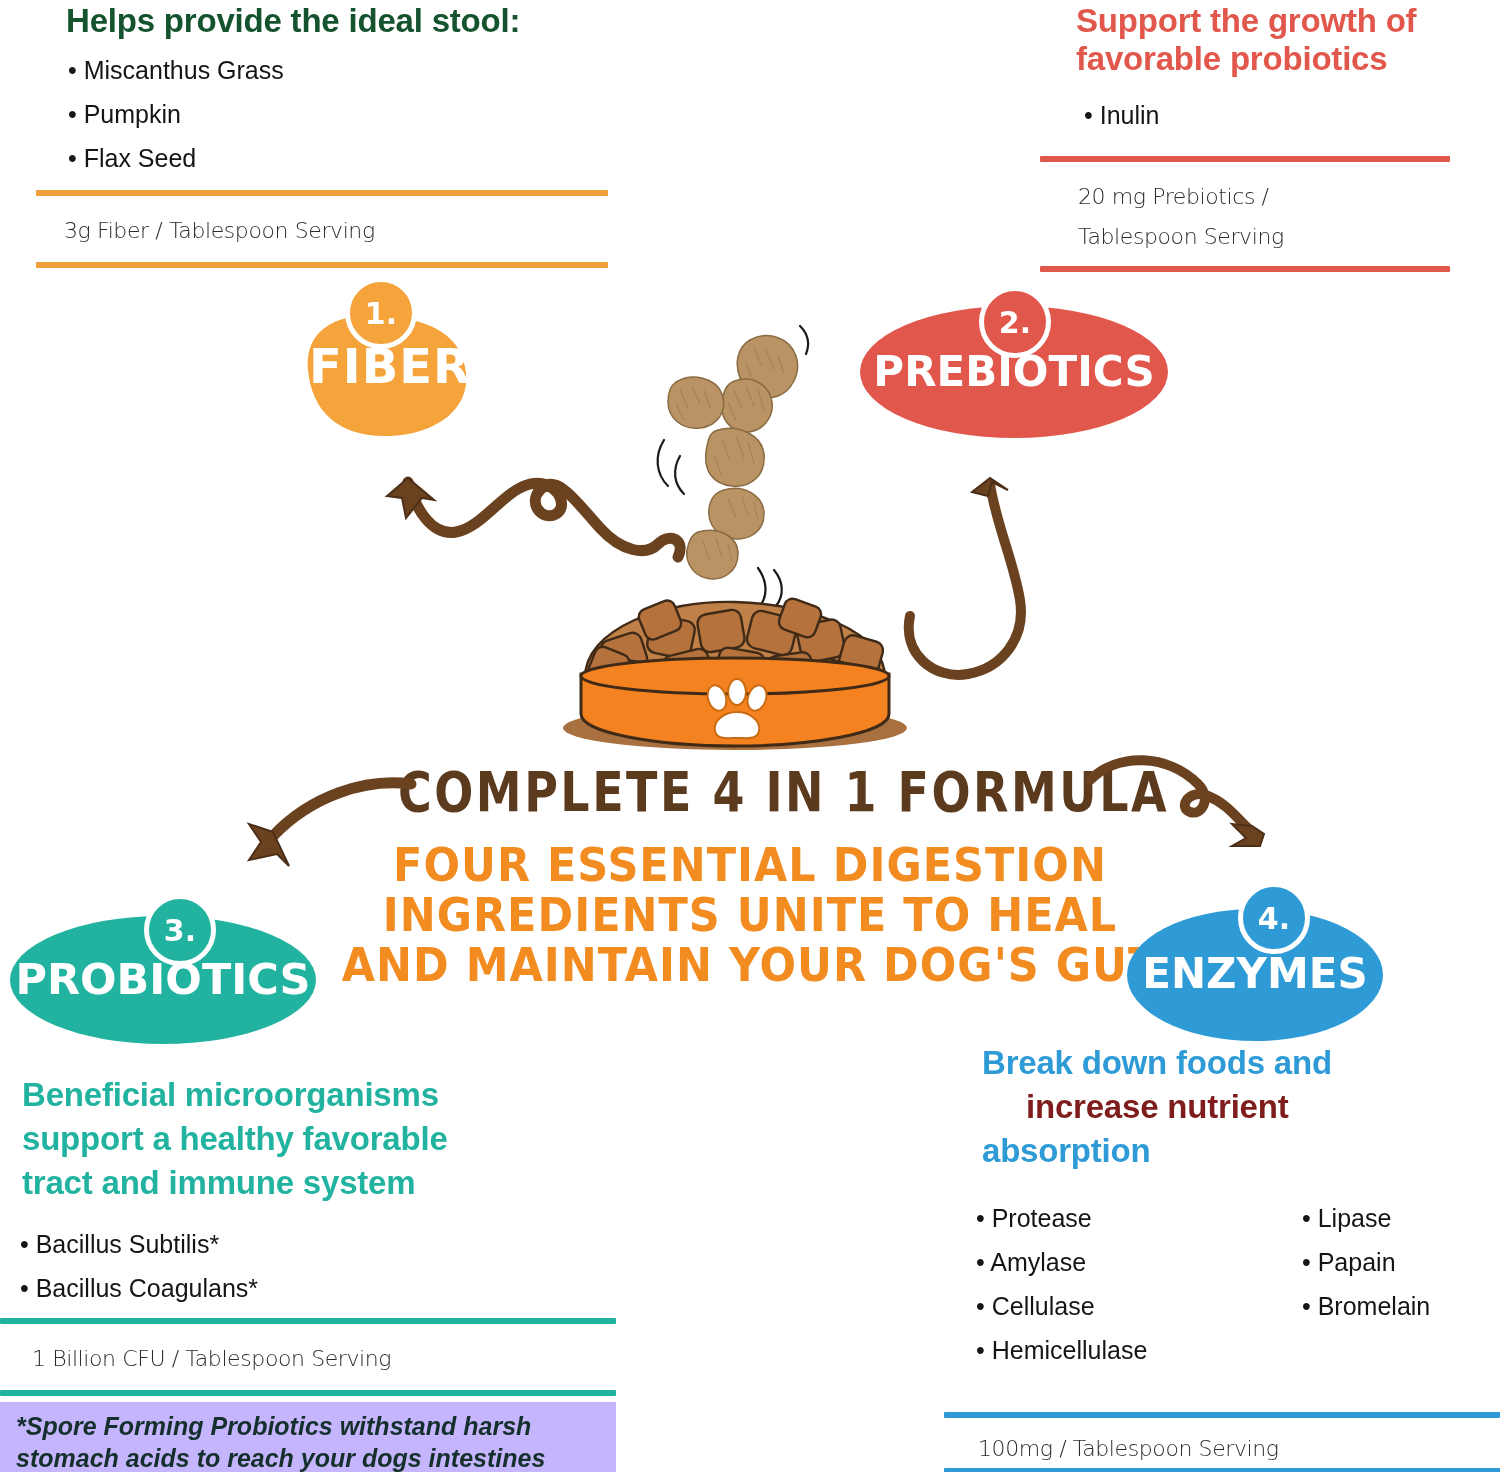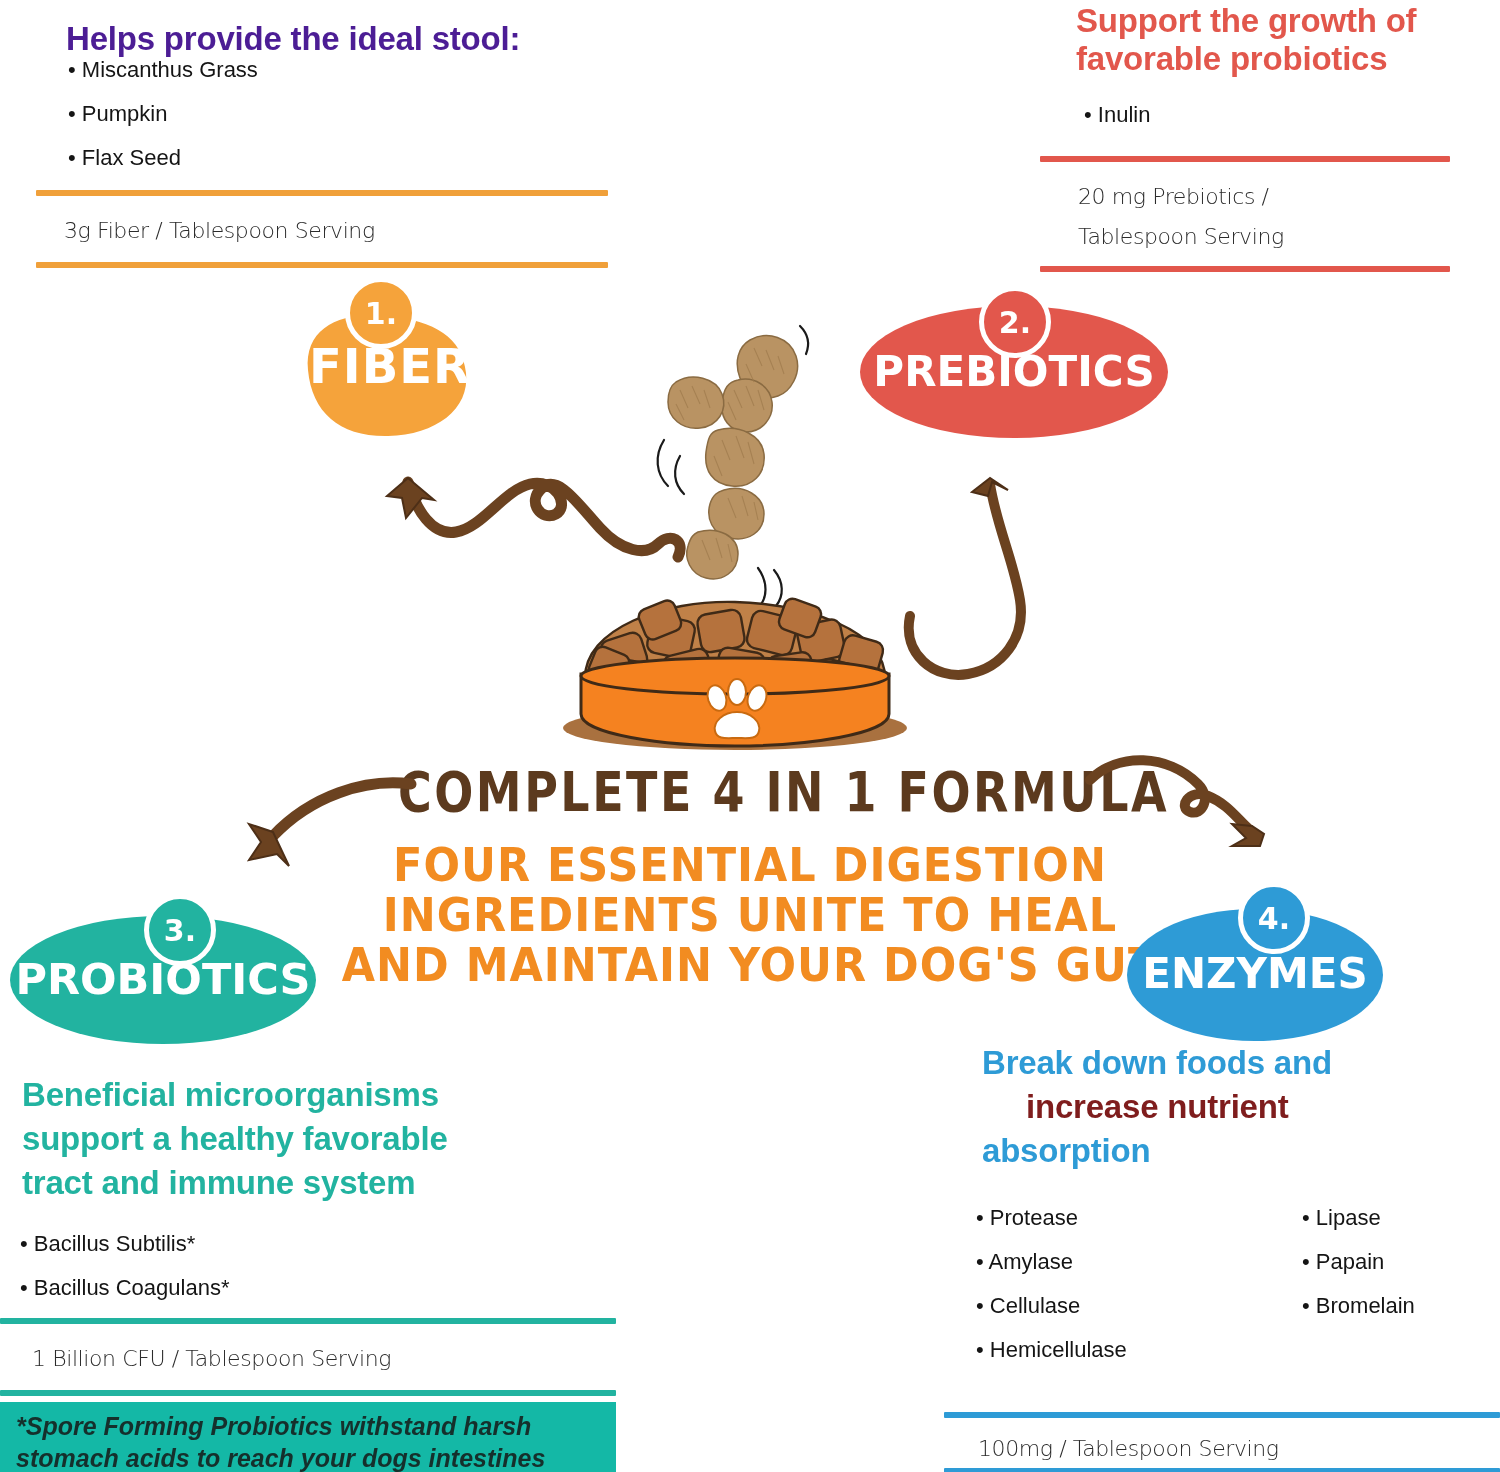--- a/index.html
+++ b/index.html
@@ -15,21 +15,21 @@
   
   .abs{position:absolute;}
 
   .head{
     font-weight:bold;
     font-size:33px;
     line-height:38px;
     letter-spacing:-0.2px;
   }
   .bullets{
-    font-size:22px;
+    font-size:25px;
     line-height:44px;
     color:#151515;
     font-family:"Liberation Sans", sans-serif;
   }
   .bullets div{white-space:nowrap;}
   .serving{
     font-size:22px;
     color:#2b2b2b;
     font-family:"DejaVu Sans", sans-serif;
     font-weight:300;
@@ -97,21 +97,21 @@
     font-family:"Liberation Sans", sans-serif;
   }
 
   svg{display:block;}
 </style>
 </head>
 <body>
 
 <div class="stage">
 
-  <div class="abs head" style="left:66px;top:20px;color:#4c1d95;">Helps provide the ideal stool:</div>
+  <div class="abs head" style="left:66px;top:2px;color:#14532d;">Helps provide the ideal stool:</div>
 
   <div class="abs bullets" style="left:68px;top:48px;">
     <div>• Miscanthus Grass</div>
     <div>• Pumpkin</div>
     <div>• Flax Seed</div>
   </div>
 
   <div class="abs rule" style="left:36px;top:190px;width:572px;background:#F0A03A;"></div>
   <div class="abs serving" style="left:64px;top:212px;">3g Fiber / Tablespoon Serving</div>
   <div class="abs rule" style="left:36px;top:262px;width:572px;background:#F0A03A;"></div>
@@ -253,21 +253,21 @@
 
   <div class="abs bullets" style="left:20px;top:1222px;">
     <div>• Bacillus Subtilis*</div>
     <div>• Bacillus Coagulans*</div>
   </div>
 
   <div class="abs rule" style="left:0px;top:1318px;width:616px;background:#22B3A0;"></div>
   <div class="abs serving" style="left:32px;top:1340px;">1 Billion CFU / Tablespoon Serving</div>
   <div class="abs rule" style="left:0px;top:1390px;width:616px;background:#22B3A0;"></div>
 
-  <div class="note" style="left:0px;top:1402px;width:616px;height:70px;background:#14b8a6;">
+  <div class="note" style="left:0px;top:1402px;width:616px;height:70px;background:#c4b5fd;">
     <div>*Spore Forming Probiotics withstand harsh</div>
     <div>stomach acids to reach your dogs intestines</div>
   </div>
 
   <div class="abs head" style="left:982px;top:1044px;color:#2E9BD6;">Break down foods and</div>
   <div class="abs head" style="left:1026px;top:1088px;color:#7f1d1d;">increase nutrient</div>
   <div class="abs head" style="left:982px;top:1132px;color:#2E9BD6;">absorption</div>
 
   <div class="abs bullets" style="left:976px;top:1196px;">
     <div>• Protease</div>

